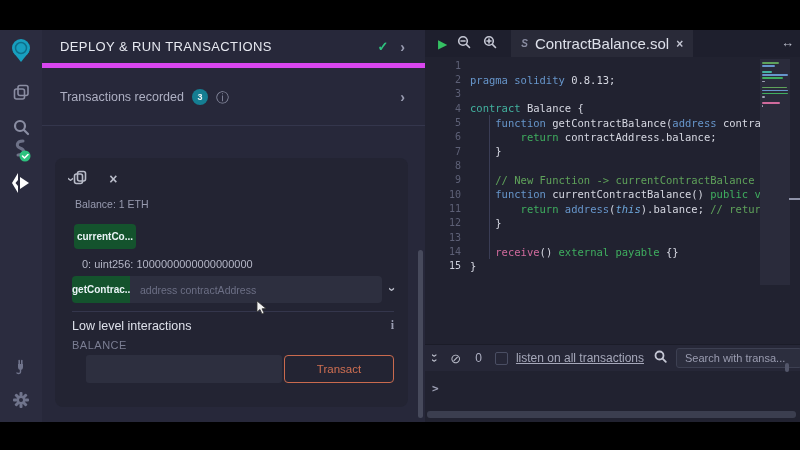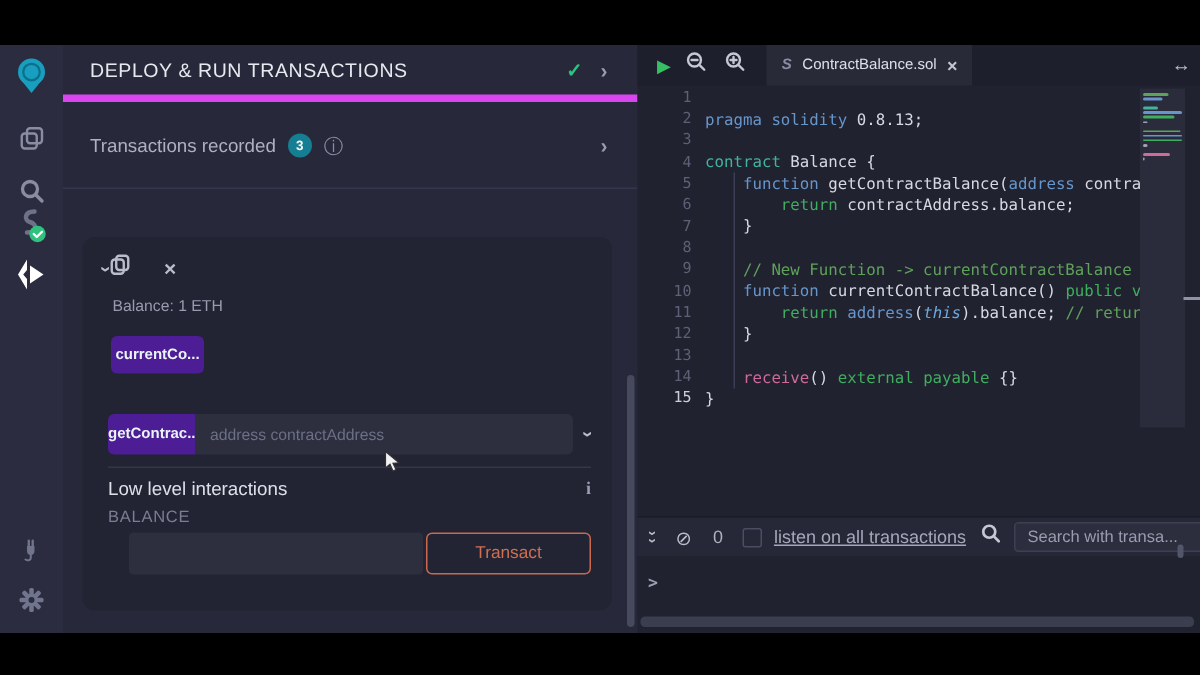--- a/index.html
+++ b/index.html
@@ -27,21 +27,21 @@
   .dep-label { font-size:13px; color:#9295ab; flex:1; }
 
   
   .card { position:absolute; left:13px; top:128px; width:353px; height:249px; background:#232433; border-radius:8px; }
   .card-title-row { position:absolute; left:14px; right:12px; top:12px; height:18px; display:flex; align-items:center; }
   .chev-down { display:inline-block; color:#b9bcc9; font-size:13px; font-weight:bold; transform:rotate(90deg); line-height:1; }
   .card-title { font-size:10.5px; color:#9a9db0; letter-spacing:.3px; margin-left:12px; flex:1; }
   .copy-ic { margin-right:22px; color:#b9bcc9; }
   .close-x { color:#b9bcc9; font-size:14px; font-weight:bold; line-height:1; }
   .balance { position:absolute; left:20px; top:40px; font-size:10.5px; color:#989bb0; }
-  .btn-teal { background:#4c1d95; color:#eaf3f6; font-size:10px; font-weight:bold; border:none; border-radius:4px; }
+  .btn-teal { background:#14532d; color:#eaf3f6; font-size:10px; font-weight:bold; border:none; border-radius:4px; }
   .cur-btn { position:absolute; left:19px; top:66px; width:62px; height:25px; }
   .output { position:absolute; left:27px; top:100px; font-size:11px; color:#b4b6c6; }
   .fn-row { position:absolute; left:17px; top:118px; width:322px; height:27px; display:flex; align-items:stretch; }
   .fn-btn { width:58px; border-radius:4px 0 0 4px; flex:none; }
   .fn-input { flex:1; background:#2d2f3f; border:none; border-radius:0 4px 4px 0; color:#c6c8d6; font-size:10.5px; padding:0 10px; outline:none; }
   .fn-input::placeholder { color:#6c6f85; }
   .fn-chev { display:flex; align-items:center; margin-left:8px; }
   .card-div { position:absolute; left:17px; right:14px; top:153px; border-top:1px solid #34364c; }
   .ll-row { position:absolute; left:17px; right:14px; top:160px; display:flex; align-items:center; }
   .ll-label { font-size:12.5px; color:#dde0ea; flex:1; }
@@ -52,21 +52,21 @@
   .transact { width:110px; margin-left:2px; background:transparent; border:1px solid #c96a4e; border-radius:4px; color:#cf6f52; font-size:11.5px; }
   .panel-scroll { position:absolute; left:376px; top:220px; width:5px; height:168px; background:#474a5c; border-radius:3px; }
 
   
   .workspace { position:absolute; left:425px; top:0; width:375px; height:392px; background:#212230; }
   .tabbar { position:absolute; left:0; top:0; width:100%; height:27px; background:#1e1f2d; display:flex; align-items:center; }
   .play { color:#35c163; font-size:12px; margin:0 10px 0 13px; line-height:1; }
   .mag { margin-right:12px; }
   .tab { height:27px; margin-left:2px; background:#292a38; display:flex; align-items:center; padding:0 10px; gap:7px; }
   .sol-ic { color:#8a8da2; font-size:10px; font-weight:bold; font-style:italic; }
-  .tab-label { color:#dde0ea; font-size:10px; }
+  .tab-label { color:#dde0ea; font-size:15px; }
   .tab-x { color:#c3c5d2; font-size:12px; font-weight:bold; }
   .expand { position:absolute; right:6px; top:5px; color:#b9bcc9; font-size:13px; }
 
   .editor { position:absolute; left:0; top:27px; width:100%; height:287px; }
   .code-line { display:flex; height:14.35px; align-items:center; font-family:"DejaVu Sans Mono", monospace; font-size:10.5px; }
   .ln { width:45px; padding-right:9px; text-align:right; color:#5d6076; flex:none; font-size:10px; }
   .ln.active { color:#cdd0dc; }
   .ct { white-space:pre; color:#d6d8e2; }
   .ct .cm { color:#5fa25a; } .ct .kb { color:#6796cb; } .ct .kt { color:#43b3a0; }
   .ct .kg { color:#3fae5f; } .ct .kp { color:#cf6a9c; }
@@ -178,20 +178,21 @@
               <rect x="1.5" y="4" width="8" height="9.5" rx="2" class="ic-stroke" style="stroke:#b9bcc9" fill="#232433"></rect>
             </svg>
           </span>
           <span class="close-x">×</span>
         </div>
 
         <div class="balance">Balance: 1 ETH</div>
 
         <button class="btn-teal cur-btn">currentCo...</button>
 
+        <div class="output">0: uint256: 1000000000000000000</div>
 
         <div class="fn-row">
           <button class="btn-teal fn-btn">getContrac...</button>
           <input class="fn-input" placeholder="address contractAddress" style="">
           <span class="fn-chev">
               <span class="chev-down">›</span>
             </span>
         </div>
 
         <div class="card-div"></div>

